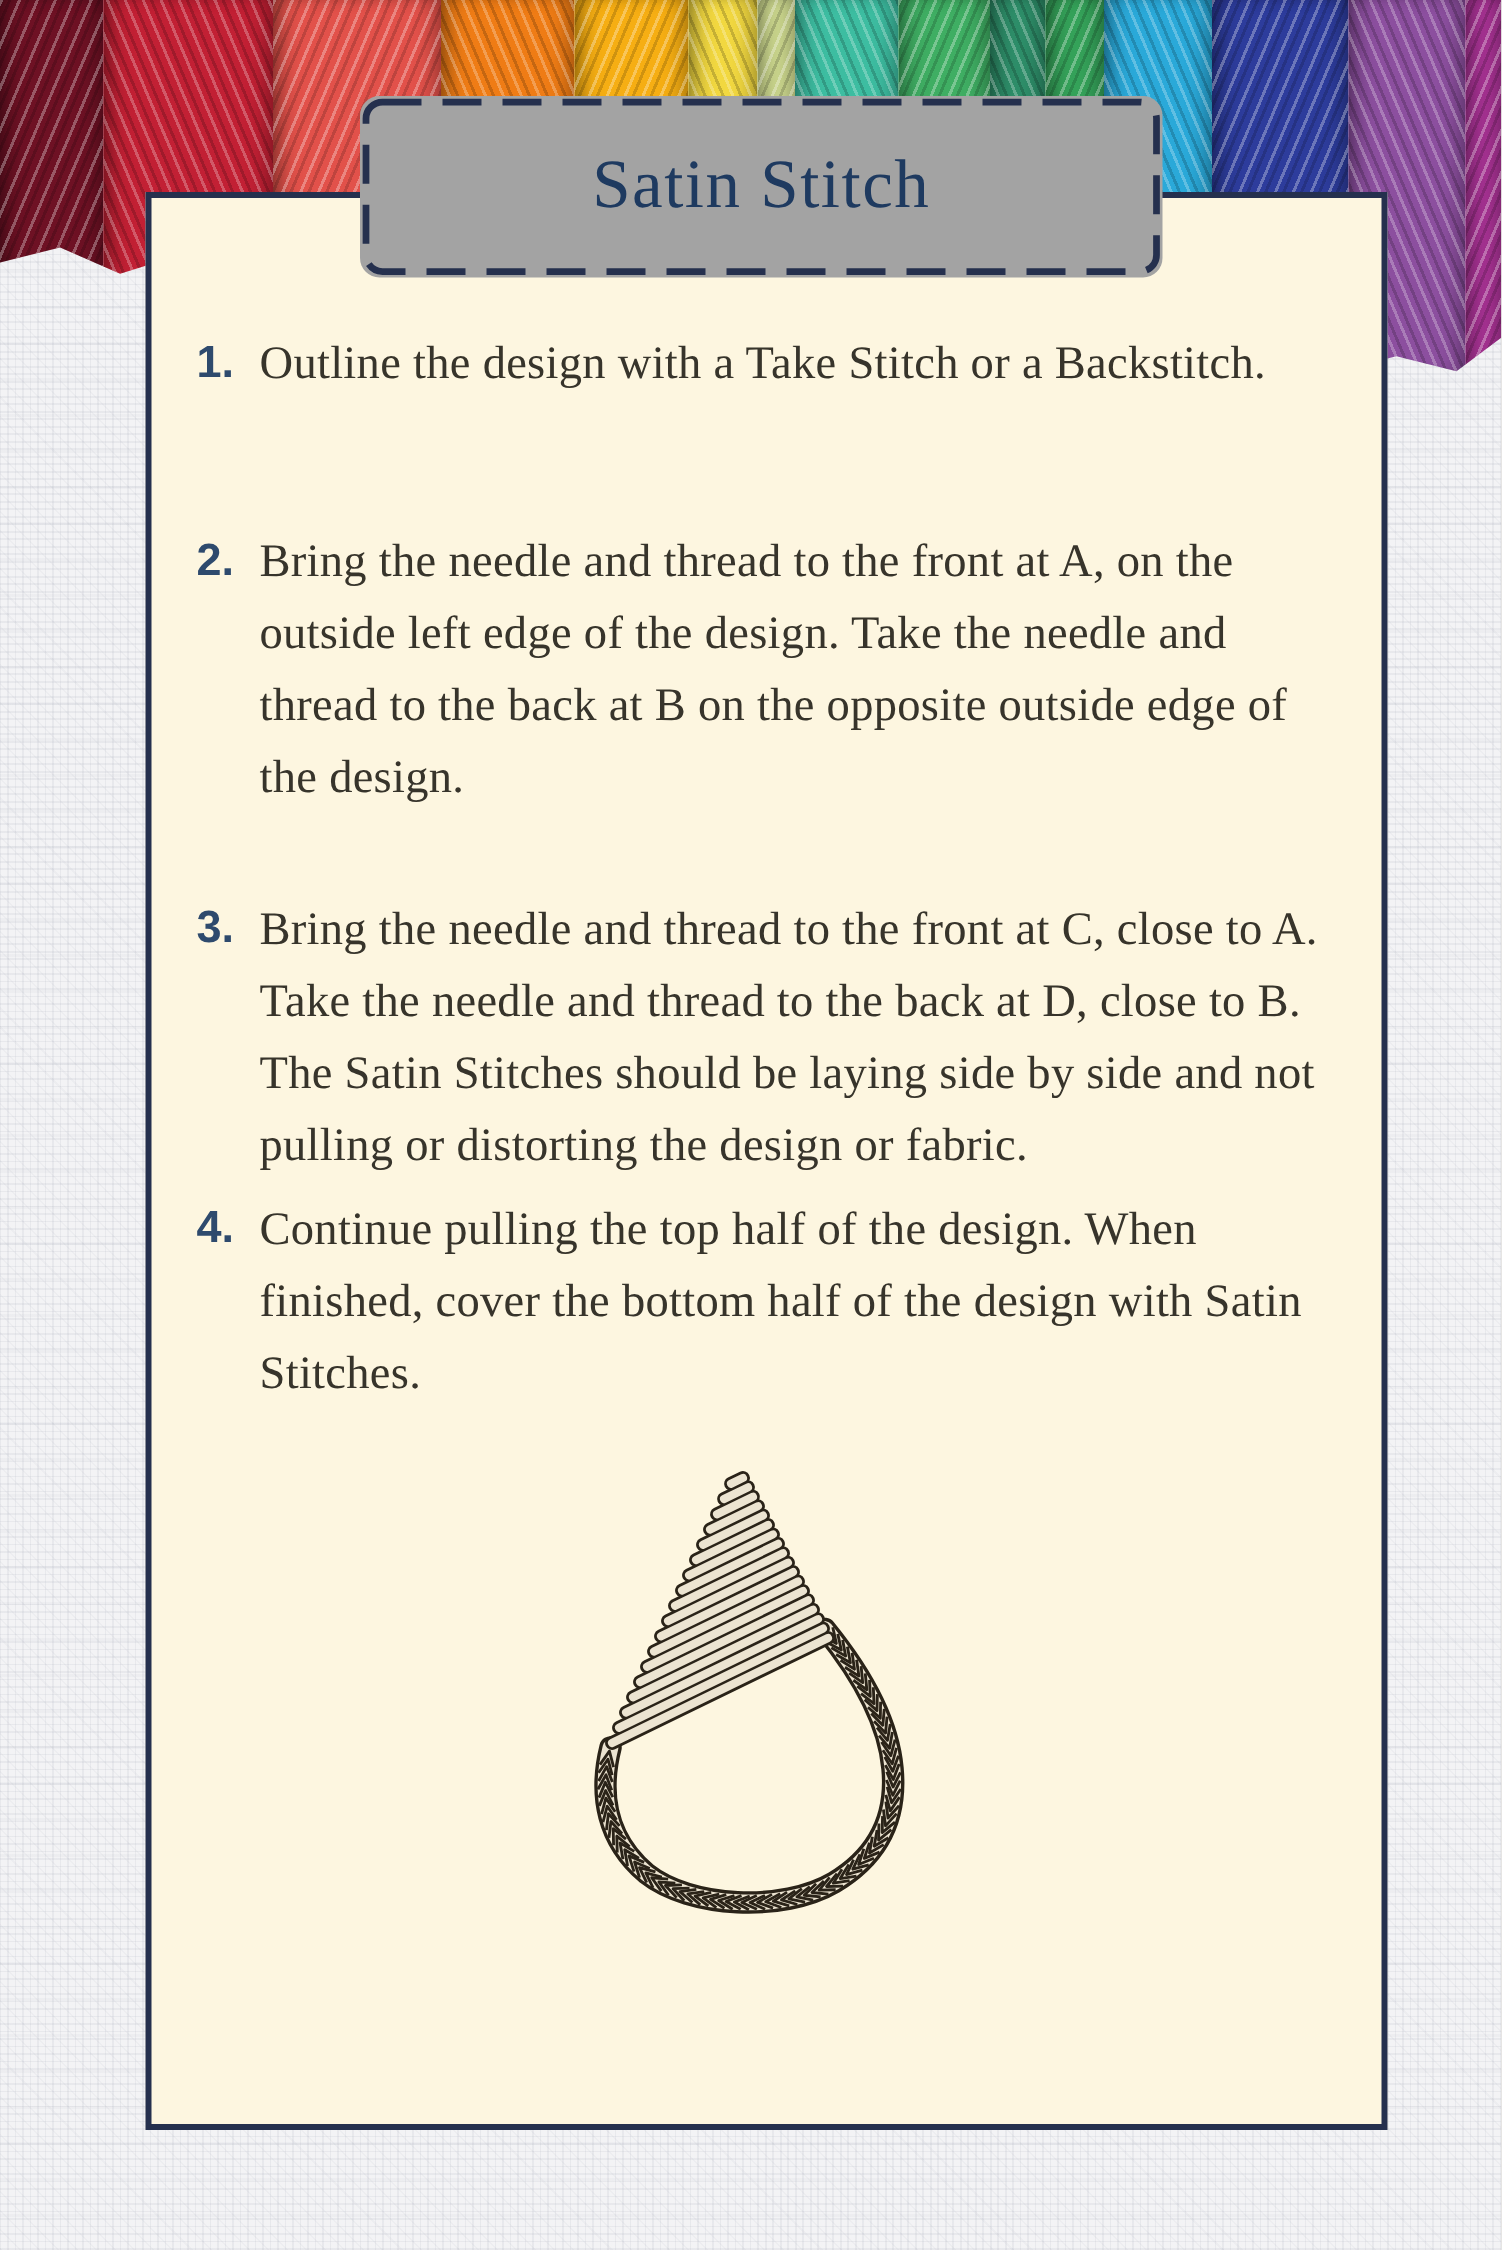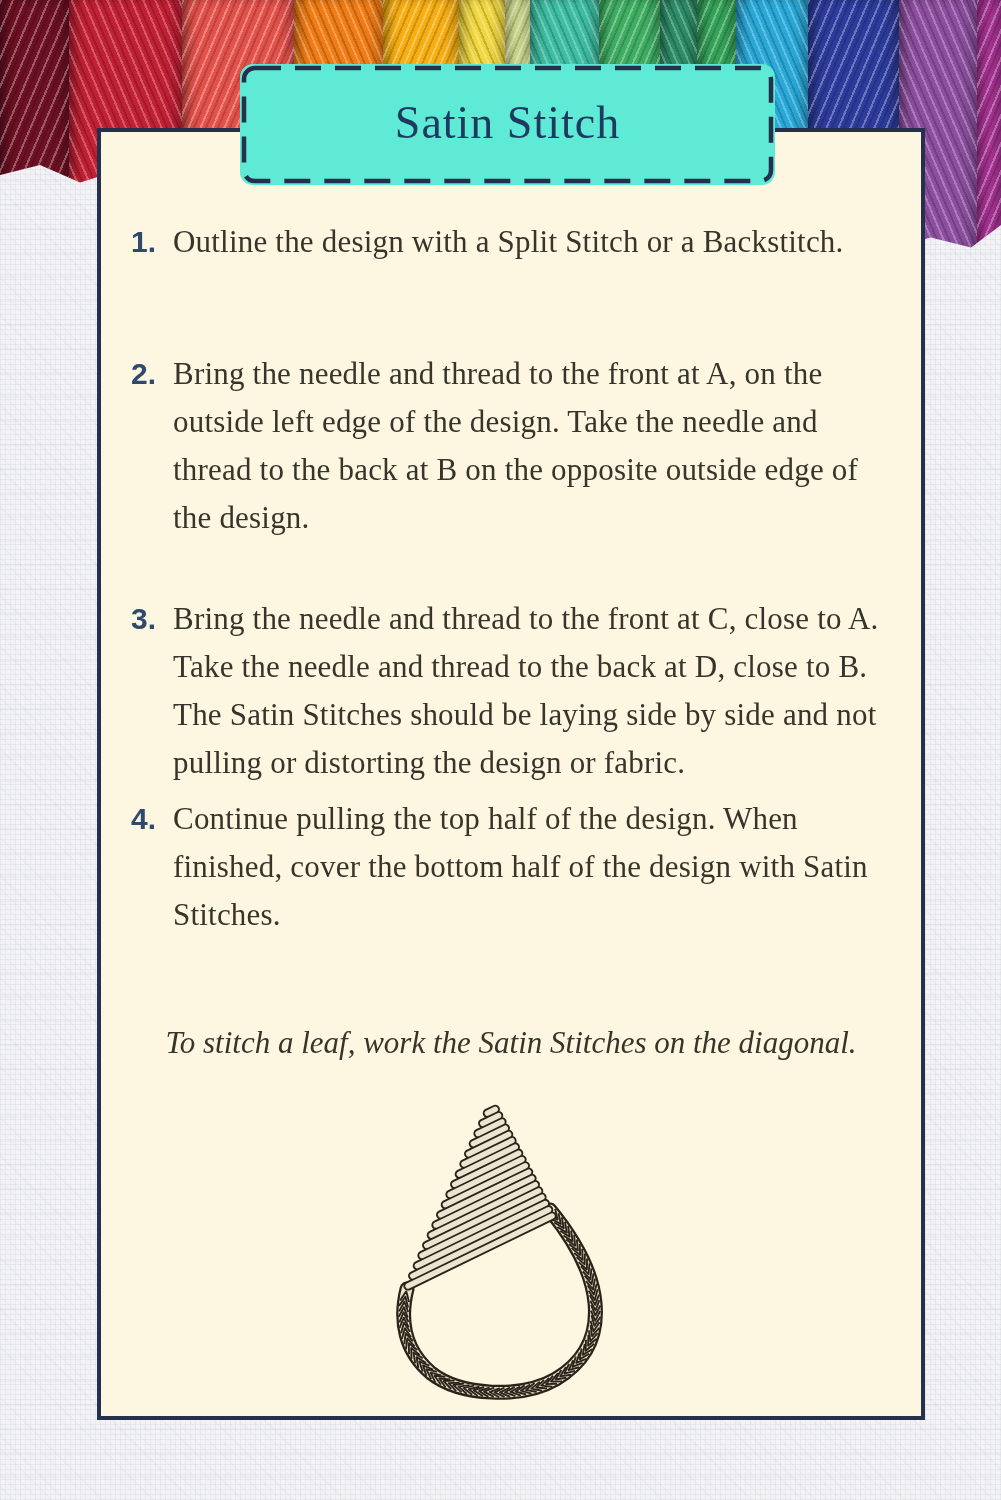--- a/index.html
+++ b/index.html
@@ -46,21 +46,21 @@
       rgba(255,255,255,.26) 0 2px, rgba(255,255,255,0) 2px 5px,
       rgba(0,0,0,.18) 5px 7px, rgba(0,0,0,0) 7px 11px);}
   
   .panel{
     position:absolute;left:97px;top:128px;width:828px;height:1292px;
     background:var(--panel-bg);border:4px solid var(--border-navy);
   }
   
   .title-box{
     position:absolute;left:240px;top:64px;width:535px;height:121px;
-    background:#5eead4;border-radius:13px;
+    background:#a3a3a3;border-radius:13px;
     display:flex;align-items:center;justify-content:center;
   }
   .title-box svg{position:absolute;inset:0;}
   .title-label{
     position:relative;font-size:46px;letter-spacing:1px;color:var(--title-navy);
     font-family:"Liberation Serif",serif;padding-bottom:4px;
   }
   
   .steps{padding:86px 26px 0 24px;}
   .step{display:flex;align-items:flex-start;}
@@ -108,37 +108,36 @@
       <div class="band" style="flex: 9.3 0 0px; background-color: rgb(45, 60, 156);"></div>
       <div class="band alt" style="flex: 8 0 0px; background-color: rgb(140, 79, 159);"></div>
       <div class="band" style="flex: 2.4 0 0px; background-color: rgb(176, 53, 155);"></div>
     </div>
 
   <div class="panel">
 
     <div class="steps">
       <div class="step">
         <span class="num">1.</span>
-        <p class="text">Outline the design with a Split Stitch or a Backstitch.</p>
+        <p class="text">Outline the design with a Take Stitch or a Backstitch.</p>
       </div>
       <div class="step">
         <span class="num">2.</span>
         <p class="text">Bring the needle and thread to the front at A, on the outside left edge of the design. Take the needle and thread to the back at B on the opposite outside edge of the design.</p>
       </div>
       <div class="step">
         <span class="num">3.</span>
         <p class="text">Bring the needle and thread to the front at C, close to A. Take the needle and thread to the back at D, close to B. The Satin Stitches should be laying side by side and not pulling or distorting the design or fabric.</p>
       </div>
       <div class="step">
         <span class="num">4.</span>
         <p class="text">Continue pulling the top half of the design. When finished, cover the bottom half of the design with Satin Stitches.</p>
       </div>
     </div>
 
-    <p class="note">To stitch a leaf, work the Satin Stitches on the diagonal.</p>
 
     <div class="figure">
       <svg id="leaf-svg" viewBox="0 0 330 320" width="330" height="320">
 
         <path id="chain-under" d="M 61,200 C 53,232 59,262 85,284 C 114,307 176,310 210,290 C 240,272 252,246 249,214 C 246,180 226,148 204,121" fill="none" stroke-linecap="round" stroke="#2a2318" stroke-width="15"></path>
         <path id="chain-over" d="M 61,200 C 53,232 59,262 85,284 C 114,307 176,310 210,290 C 240,272 252,246 249,214 C 246,180 226,148 204,121" fill="none" stroke-linecap="round" stroke="#ece4d1" stroke-width="10.5"></path>
         <g id="chain-links">
             <path d="M4.5,-4.6 L-5.5,0 L4.5,4.6 M10,-4.6 L0,0 L10,4.6" transform="translate(59.319252014160156,207.81988525390625) rotate(100.12695006600073)" fill="none" stroke="#2a2318" stroke-width="1.9" stroke-linejoin="round"></path>
             <path d="M4.5,-4.6 L-5.5,0 L4.5,4.6 M10,-4.6 L0,0 L10,4.6" transform="translate(57.97819137573242,218.2294158935547) rotate(94.36346691036236)" fill="none" stroke="#2a2318" stroke-width="1.9" stroke-linejoin="round"></path>
             <path d="M4.5,-4.6 L-5.5,0 L4.5,4.6 M10,-4.6 L0,0 L10,4.6" transform="translate(57.7638053894043,228.72142028808594) rotate(87.77426466996586)" fill="none" stroke="#2a2318" stroke-width="1.9" stroke-linejoin="round"></path>

